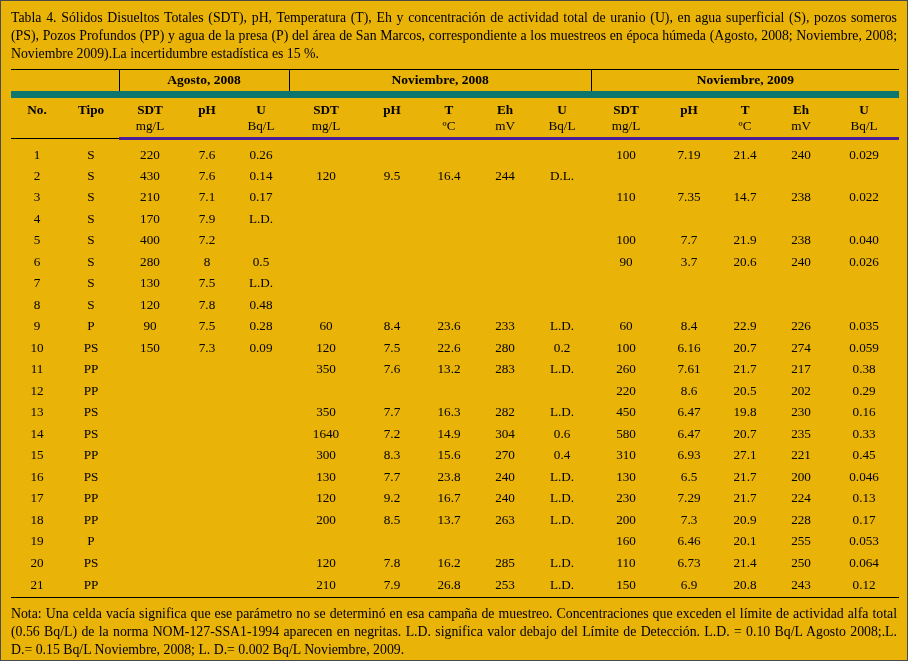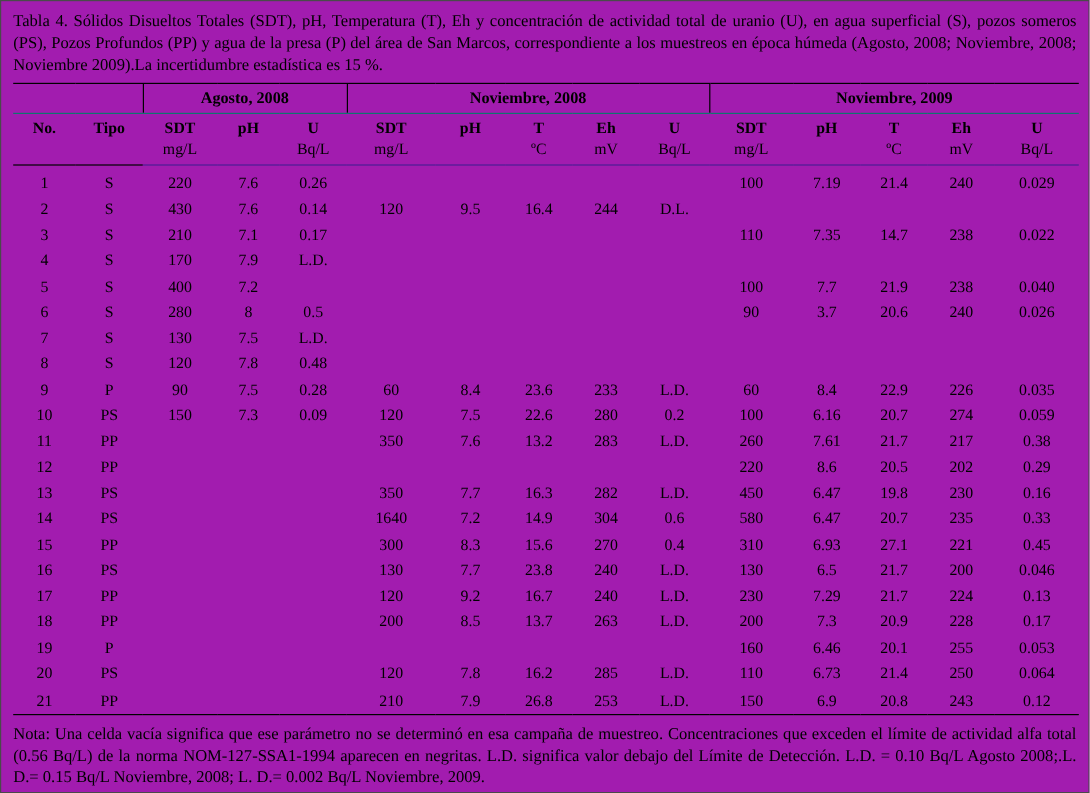--- a/index.html
+++ b/index.html
@@ -7,21 +7,21 @@
   body {
     font-family: "Liberation Serif", "DejaVu Serif", serif;
     color: #000000;
   }
   .page {
     width: 908px;
     height: 661px;
     border: 1px solid #4a4a4a;
     padding: 6px 10px 0 10px;
     overflow: hidden;
-    background: #a21caf;
+    background: #eab308;
   }
   .caption {
     margin: 2px 0 4px 0;
     font-size: 13.8px;
     line-height: 1.3;
     text-align: justify;
   }
   table.data {
     border-collapse: collapse;
     table-layout: fixed;
@@ -32,39 +32,39 @@
     padding: 0;
     font-size: 13.2px;
     text-align: center;
     vertical-align: middle;
     white-space: nowrap;
     overflow: hidden;
     font-weight: normal;
   }
   tr.group-row th {
     border-top: 1.5px solid #000;
-    border-bottom: 1px solid #0f766e;
+    border-bottom: 7px solid #0f766e;
     font-weight: bold;
     font-size: 13.5px;
     height: 25px;
   }
   tr.group-row th.grp { border-left: 1px solid #000; }
   tr.label-row th {
     font-weight: bold;
     height: 22px;
     padding-top: 4px;
     vertical-align: top;
   }
   tr.label-row th.span2 {
     border-bottom: 1px solid #000;
   }
   tr.unit-row th {
     height: 21px;
     vertical-align: top;
-    border-bottom: 1px solid #4c1d95;
+    border-bottom: 3px solid #4c1d95;
   }
   tbody td { height: 21.5px; }
   tbody tr:first-child td { height: 26px; padding-top: 5px; }
   tbody tr:last-child td { border-bottom: 1.5px solid #000; height: 24px; }
   td.bold { font-weight: bold; }
   .note {
     margin: 7px 0 0 0;
     font-size: 13.8px;
     line-height: 1.3;
     text-align: justify;

